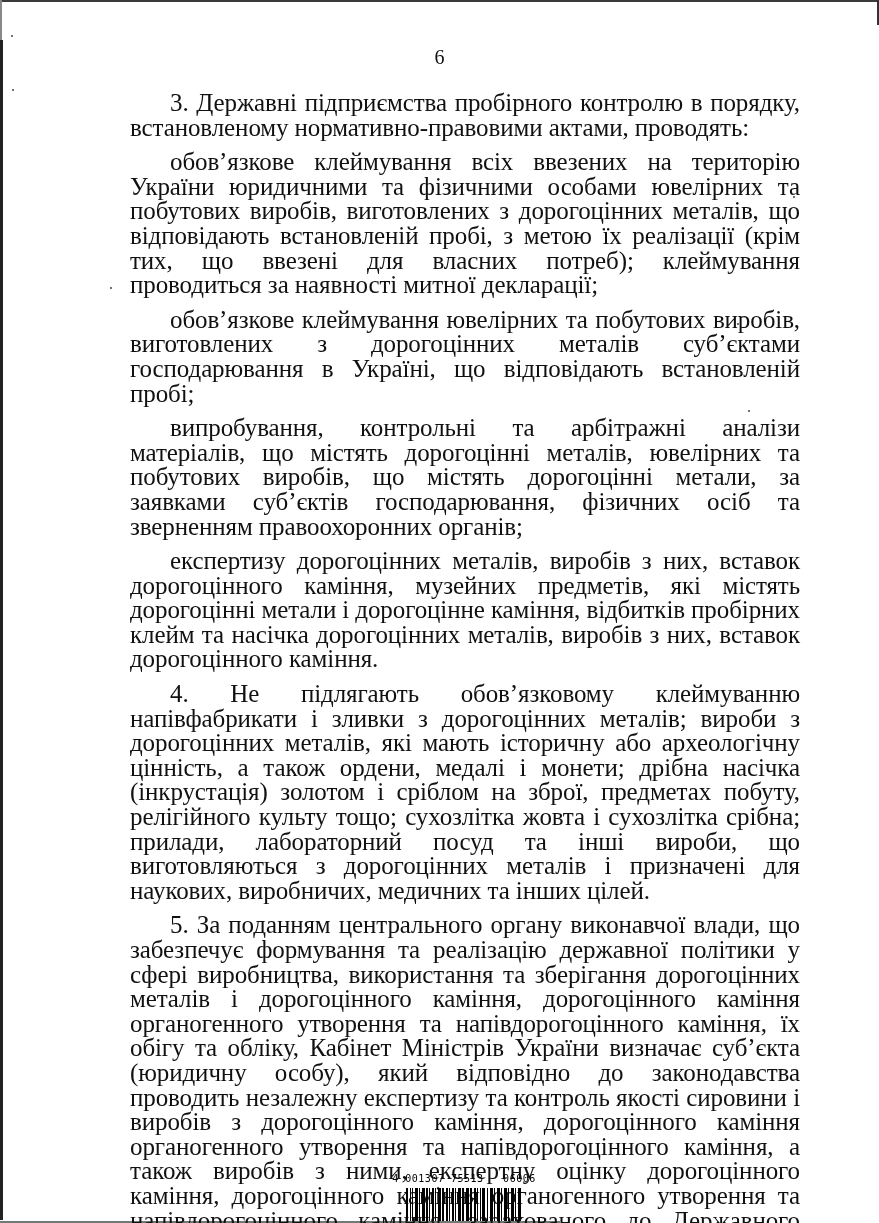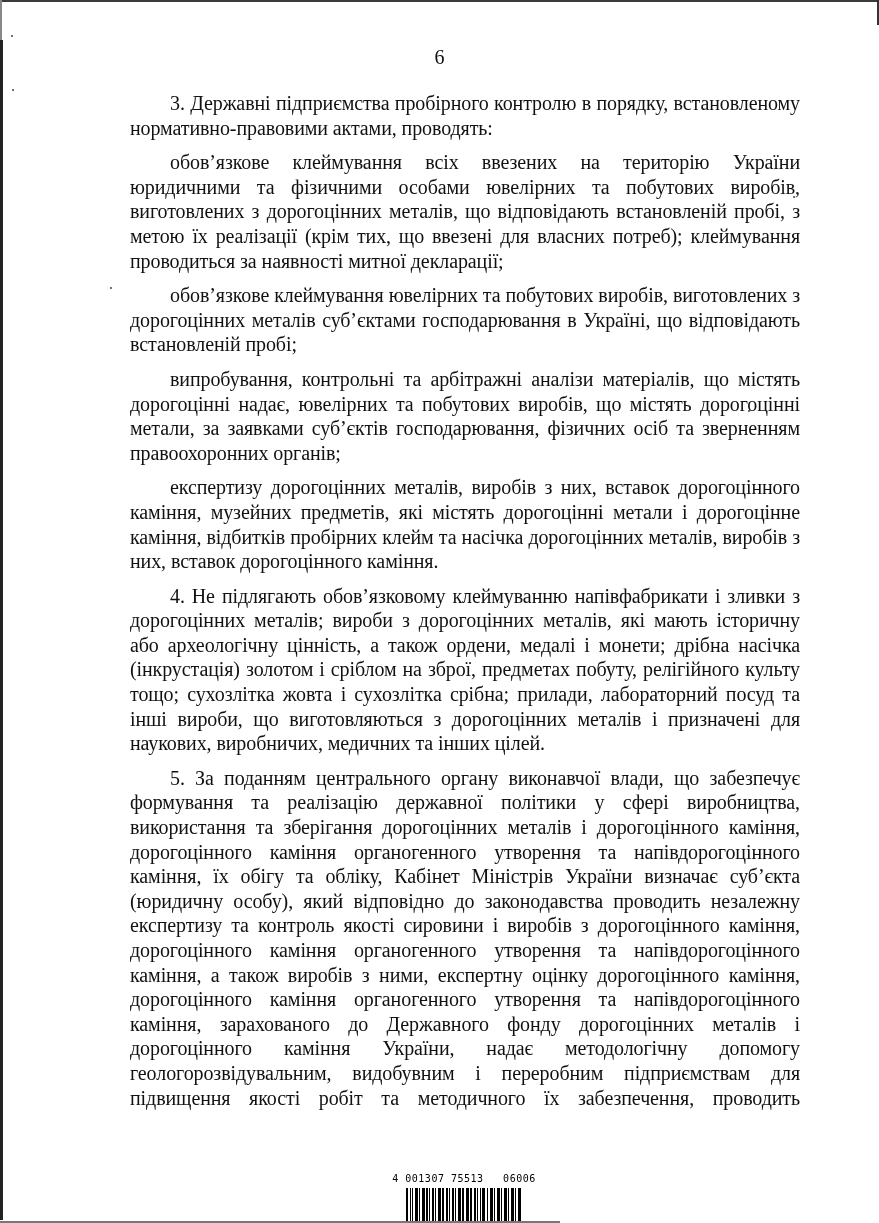--- a/index.html
+++ b/index.html
@@ -53,21 +53,21 @@
     text-align: center;
     font-size: 20px;
   }
   .content {
     position: absolute;
     left: 130px;
     top: 91px;
     width: 670px;
   }
   .para {
-    font-size: 20px;
+    font-size: 25px;
     line-height: 24.6px;
     text-align: justify;
     text-indent: 40px;
     margin: 0 0 10px 0;
     letter-spacing: -0.1px;
   }
   .para.last {
     text-align-last: justify;
   }
   .barcode-wrap {
@@ -118,21 +118,21 @@
 <div class="dot" style="left:793px;top:196px;"></div>
 <div class="dot" style="left:737px;top:323px;"></div>
 <div class="dot" style="left:748px;top:410px;"></div>
 
 <div class="page-number">6</div>
 
 <div class="content">
   <p class="para">3. Державні підприємства пробірного контролю в порядку, встановленому нормативно-правовими актами, проводять:</p>
   <p class="para">обов’язкове клеймування всіх ввезених на територію України юридичними та фізичними особами ювелірних та побутових виробів, виготовлених з дорогоцінних металів, що відповідають встановленій пробі, з метою їх реалізації (крім тих, що ввезені для власних потреб); клеймування проводиться за наявності митної декларації;</p>
   <p class="para">обов’язкове клеймування ювелірних та побутових виробів, виготовлених з дорогоцінних металів суб’єктами господарювання в Україні, що відповідають встановленій пробі;</p>
-  <p class="para">випробування, контрольні та арбітражні аналізи матеріалів, що містять дорогоцінні надає, ювелірних та побутових виробів, що містять дорогоцінні метали, за заявками суб’єктів господарювання, фізичних осіб та зверненням правоохоронних органів;</p>
+  <p class="para">випробування, контрольні та арбітражні аналізи матеріалів, що містять дорогоцінні металів, ювелірних та побутових виробів, що містять дорогоцінні метали, за заявками суб’єктів господарювання, фізичних осіб та зверненням правоохоронних органів;</p>
   <p class="para">експертизу дорогоцінних металів, виробів з них, вставок дорогоцінного каміння, музейних предметів, які містять дорогоцінні метали і дорогоцінне каміння, відбитків пробірних клейм та насічка дорогоцінних металів, виробів з них, вставок дорогоцінного каміння.</p>
   <p class="para">4. Не підлягають обов’язковому клеймуванню напівфабрикати і зливки з дорогоцінних металів; вироби з дорогоцінних металів, які мають історичну або археологічну цінність, а також ордени, медалі і монети; дрібна насічка (інкрустація) золотом і сріблом на зброї, предметах побуту, релігійного культу тощо; сухозлітка жовта і сухозлітка срібна; прилади, лабораторний посуд та інші вироби, що виготовляються з дорогоцінних металів і призначені для наукових, виробничих, медичних та інших цілей.</p>
   <p class="para last">5. За поданням центрального органу виконавчої влади, що забезпечує формування та реалізацію державної політики у сфері виробництва, використання та зберігання дорогоцінних металів і дорогоцінного каміння, дорогоцінного каміння органогенного утворення та напівдорогоцінного каміння, їх обігу та обліку, Кабінет Міністрів України визначає суб’єкта (юридичну особу), який відповідно до законодавства проводить незалежну експертизу та контроль якості сировини і виробів з дорогоцінного каміння, дорогоцінного каміння органогенного утворення та напівдорогоцінного каміння, а також виробів з ними, експертну оцінку дорогоцінного каміння, дорогоцінного каміння органогенного утворення та напівдорогоцінного каміння, зарахованого до Державного фонду дорогоцінних металів і дорогоцінного каміння України, надає методологічну допомогу геологорозвідувальним, видобувним і переробним підприємствам для підвищення якості робіт та методичного їх забезпечення, проводить</p>
 </div>
 
 <div class="barcode-wrap">
   <div class="barcode-digits">4 001307 75513   06006</div>
   <div class="barcode-bars" id="barcode-bars">
       <span style="width: 2px;"></span>
       <span style="width: 2px; background: transparent;"></span>

